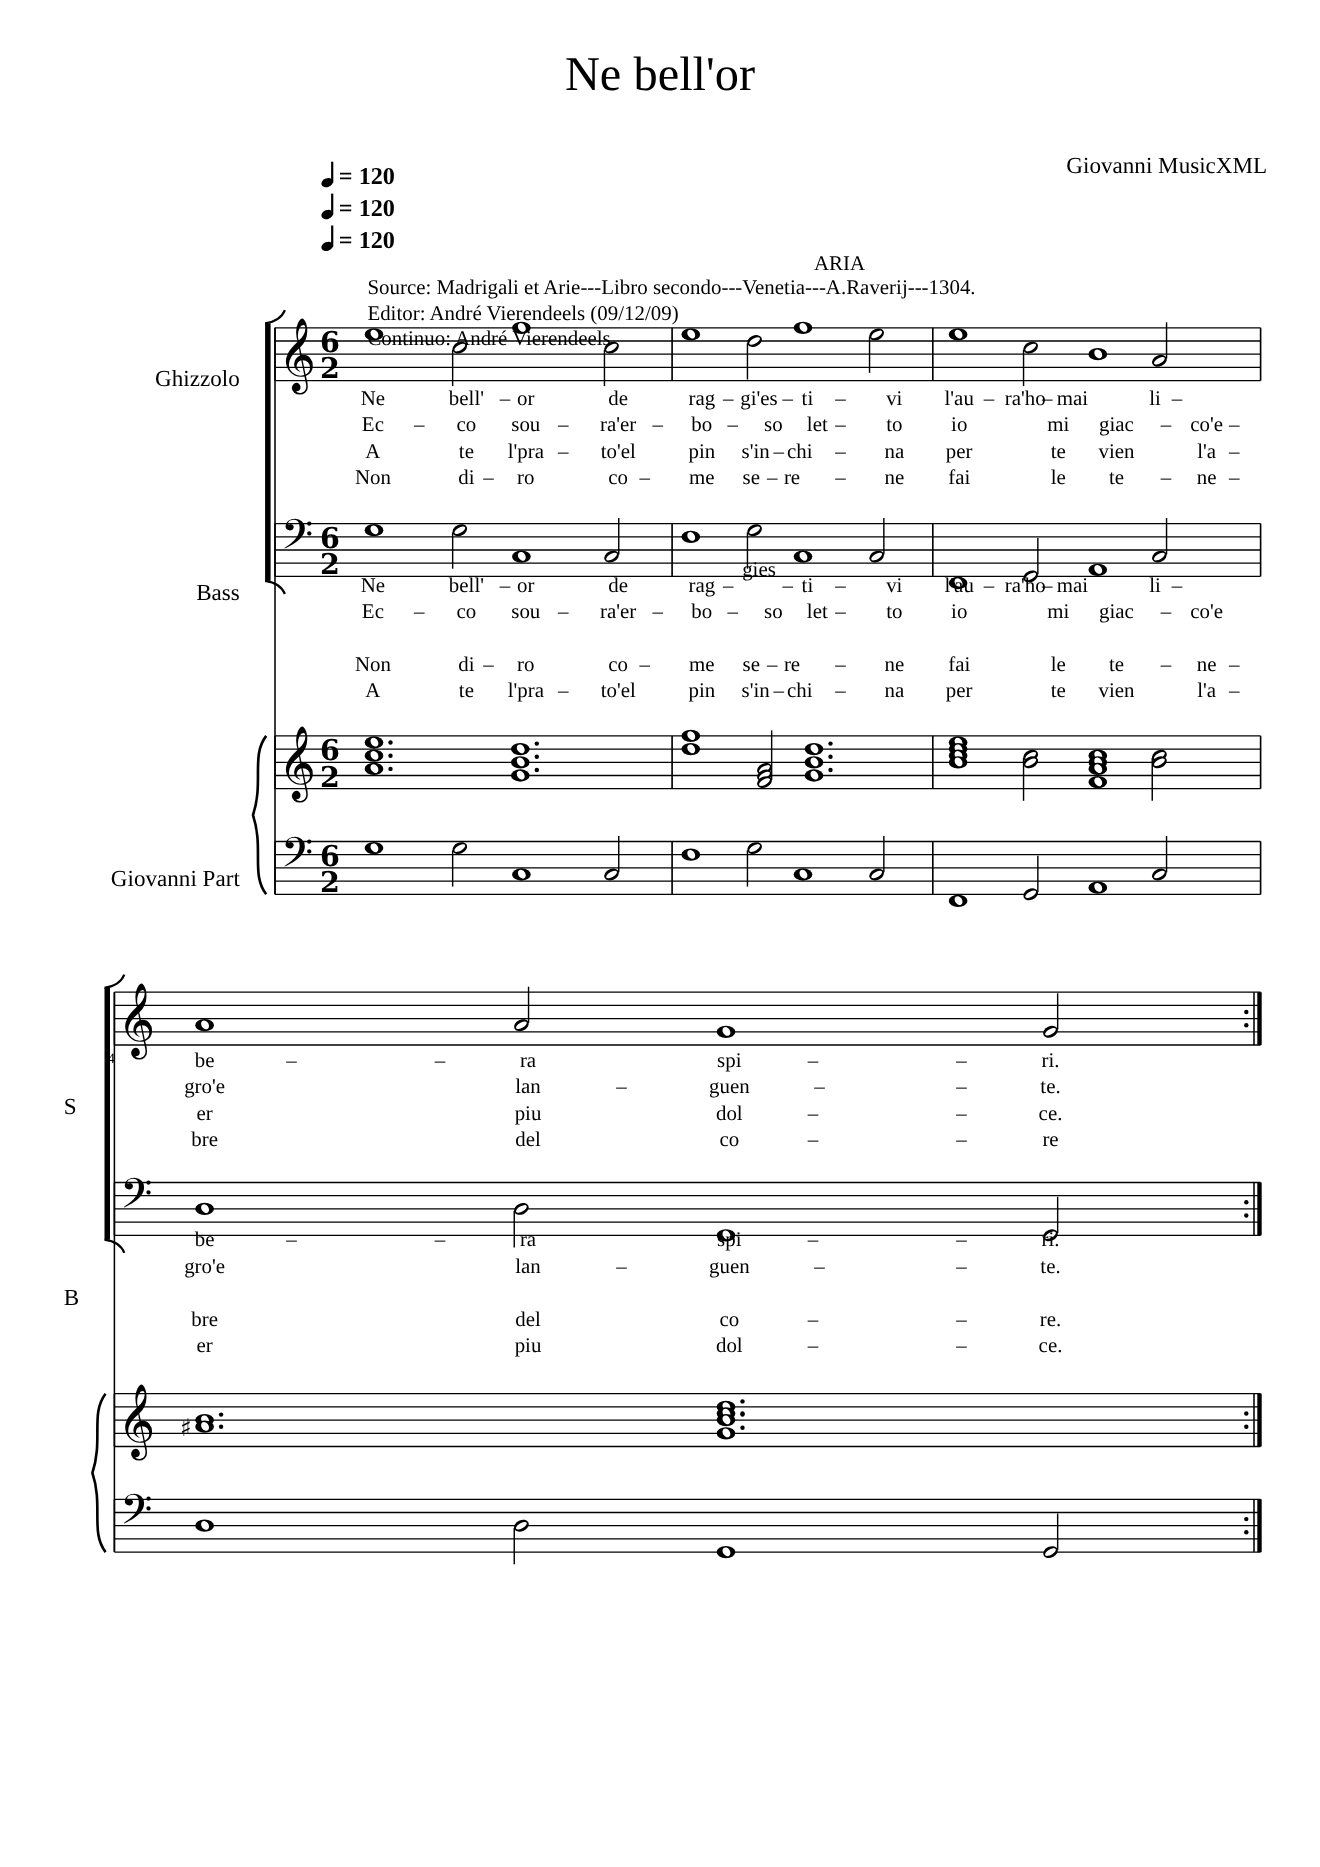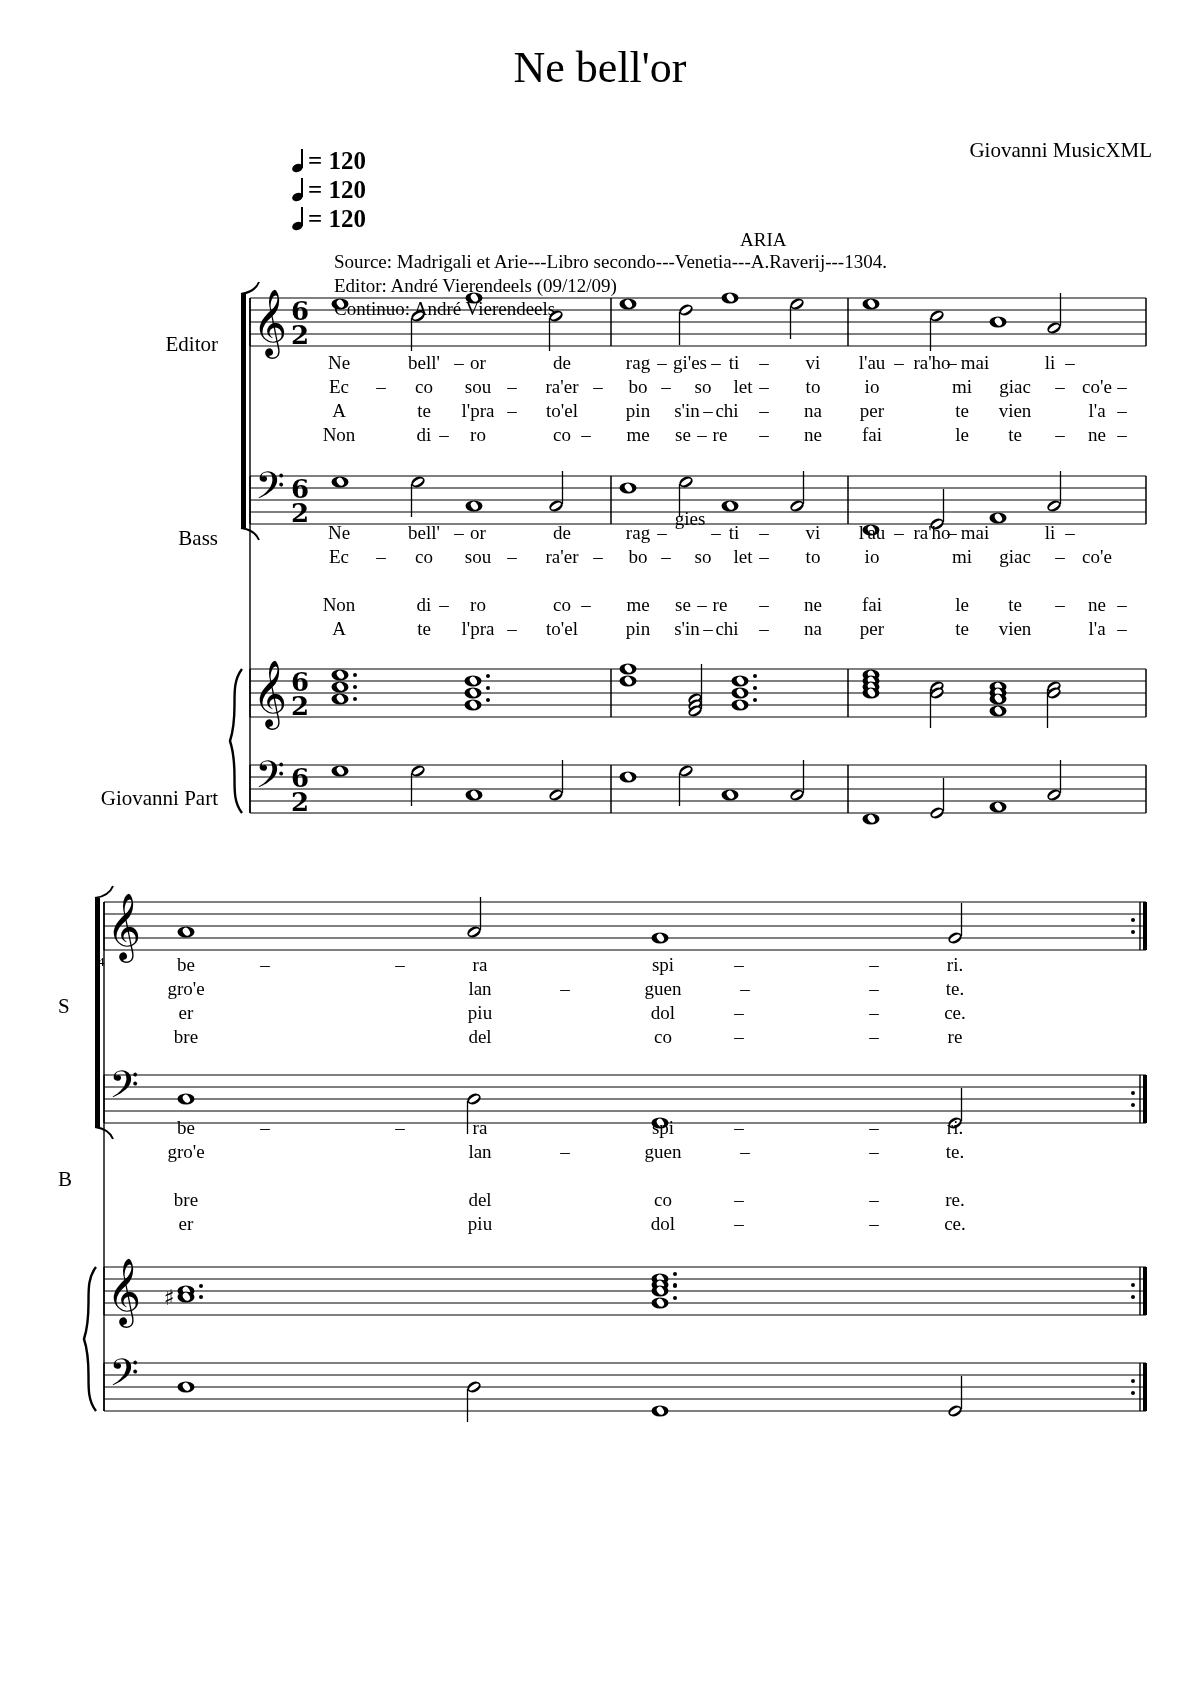--- a/index.html
+++ b/index.html
@@ -1,21 +1,21 @@
 <!DOCTYPE html>
 <html><head>
 <meta charset="utf-8">
 <style>
   html, body { margin: 0; padding: 0; background: #ffffff; }
   body { width: 1200px; height: 1697px; position: relative; overflow: hidden;
          font-family: "Liberation Serif", "DejaVu Serif", serif; color: #000; }
   .abs { position: absolute; white-space: nowrap; }
   .title { font-size: 44px; left: 0; width: 1200px; text-align: center; top: 42px; }
   .composer { font-size: 21px; right: 48px; top: 138px; }
-  .tempo { font-size: 25px; font-weight: bold; left: 292px; }
+  .tempo { font-size: 22px; font-weight: bold; left: 292px; }
   .tempo .q { display: inline-block; position: relative; width: 12px; height: 22px; margin-right: 4px; vertical-align: -3px; }
   .tempo .q::before { content: ""; position: absolute; left: 0; bottom: 0; width: 11px; height: 8px; background: #000; border-radius: 50%; transform: rotate(-20deg); }
   .tempo .q::after { content: ""; position: absolute; left: 9px; bottom: 4px; width: 1.6px; height: 19px; background: #000; }
   .meta { font-size: 19px; left: 334px; }
   .aria { font-size: 19px; left: 740px; top: 229px; }
   .partname { font-size: 21px; text-align: right; }
   .lyric { font-size: 19px; transform: translateX(-50%); }
   svg { position: absolute; left: 0; top: 0; }
 </style>
 </head>
@@ -32,21 +32,21 @@
 </div>
 <div class="abs tempo" style="top:205px">
   <span class="q"></span><span>= 120</span>
 </div>
 
 <div class="abs aria">ARIA</div>
 <div class="abs meta" style="top:251px">Source: Madrigali et Arie---Libro secondo---Venetia---A.Raverij---1304.</div>
 <div class="abs meta" style="top:275px">Editor: André Vierendeels (09/12/09)</div>
 <div class="abs meta" style="top:298px">Continuo: André Vierendeels</div>
 
-<div class="abs partname" style="right:982px; top:332px">Editor</div>
+<div class="abs partname" style="right:982px; top:332px">Ghizzolo</div>
 <div class="abs partname" style="right:982px; top:526px">Bass</div>
 <div class="abs partname" style="right:982px; top:786px">Giovanni Part</div>
 <div class="abs partname" style="left:58px; top:994px">S</div>
 <div class="abs partname" style="left:58px; top:1167px">B</div>
 <div class="abs" style="left:98px; top:954px; font-size:13px">4</div>
 
 <svg id="score-svg" width="1200" height="1697" viewBox="0 0 1200 1697">
     <line x1="250" x2="1146" y1="298" y2="298" stroke="#000" stroke-width="1.2"></line>
     <line x1="250" x2="1146" y1="310" y2="310" stroke="#000" stroke-width="1.2"></line>
     <line x1="250" x2="1146" y1="322" y2="322" stroke="#000" stroke-width="1.2"></line>

